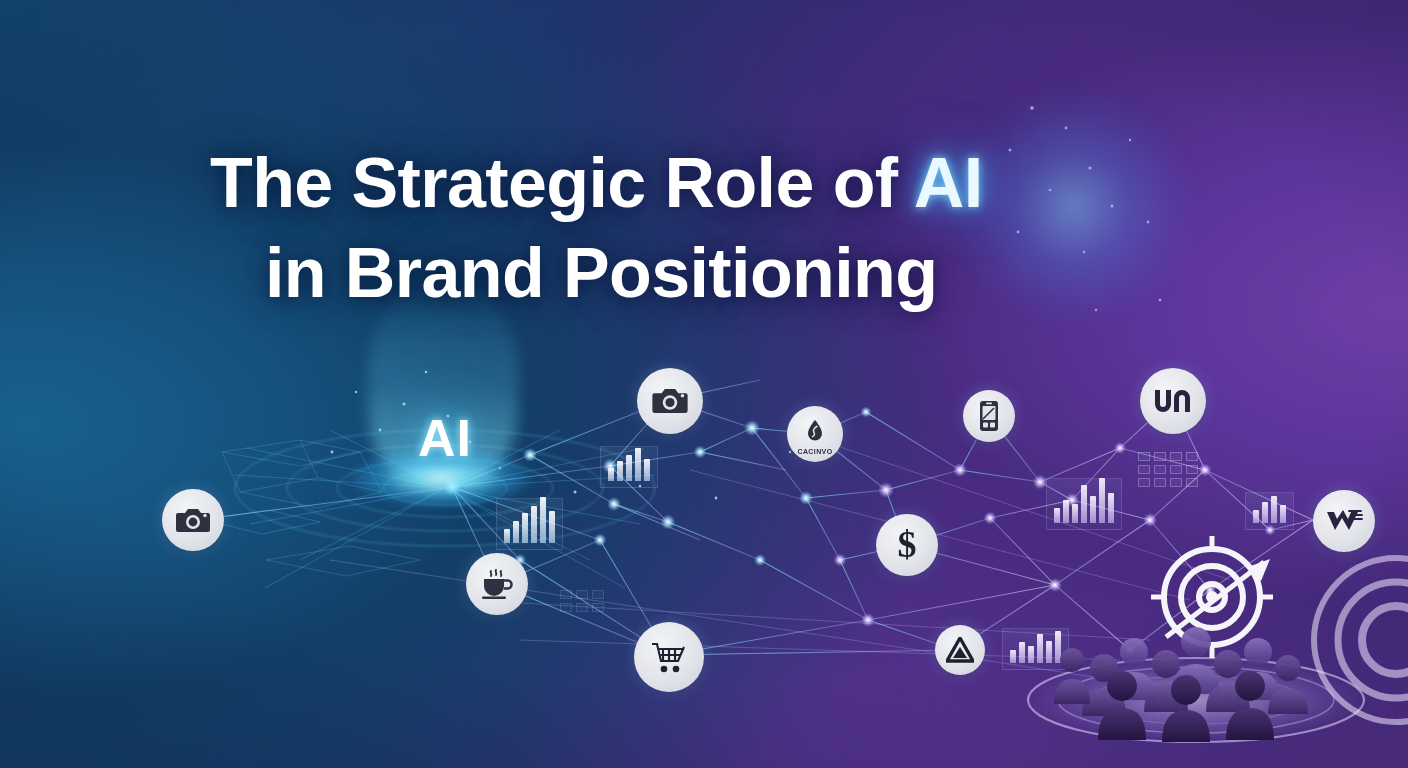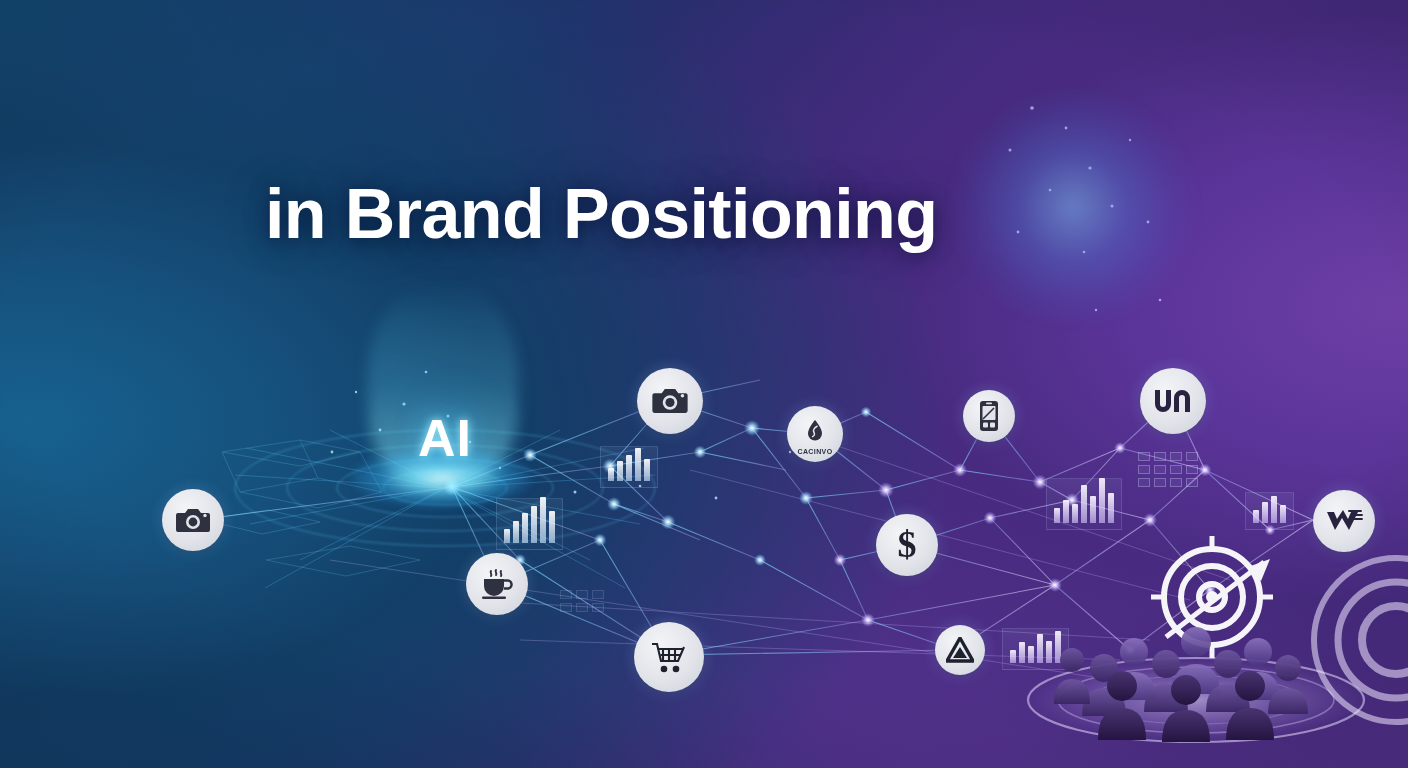--- a/index.html
+++ b/index.html
@@ -42,21 +42,21 @@
   }
   .title-line {
     font-size:70px;
     line-height:90px;
     font-weight:700;
     color:#ffffff;
     letter-spacing:-0.6px;
     text-shadow:0 2px 18px rgba(4,10,40,0.55), 0 0 44px rgba(10,20,60,0.4);
     white-space:nowrap;
   }
-  .title-line.l2 { padding-left:55px;margin-top:31px; }
+  .title-line.l2 { padding-left:55px; }
   .ai-accent {
     color:#eaf8ff;
     text-shadow:
       0 0 10px rgba(120,215,255,0.95),
       0 0 26px rgba(70,190,255,0.85),
       0 0 58px rgba(40,160,255,0.65);
   }
   .ai-glow {
     position:absolute;
     left:948px; top:92px;
@@ -612,18 +612,21 @@
 
   <div class="icon-badge" style="left:1313px; top:490px; width:62px; height:62px;">
     <svg width="38" height="28" viewBox="0 0 38 28">
       <path d="M2 5 L10 23 L17 11 L24 23 L34 3 L27 3 L23 12 L18 3 L12 12 L9 5 Z" fill="#29233f"></path>
       <path d="M24 4 h12 M26 8 h11 M28 12 h9" stroke="#29233f" stroke-width="1.9" stroke-linecap="round"></path>
     </svg>
   </div>
 
   <div class="ai-glow"></div>
   <div class="title-wrap">
+    <div class="title-line">
+      <span>The Strategic Role of </span><span class="ai-accent">AI</span>
+    </div>
     <div class="title-line l2">in Brand Positioning</div>
   </div>
 
   <div class="bg-vignette" style="z-index:5;"></div>
 
 </div>
 
 </body></html>

